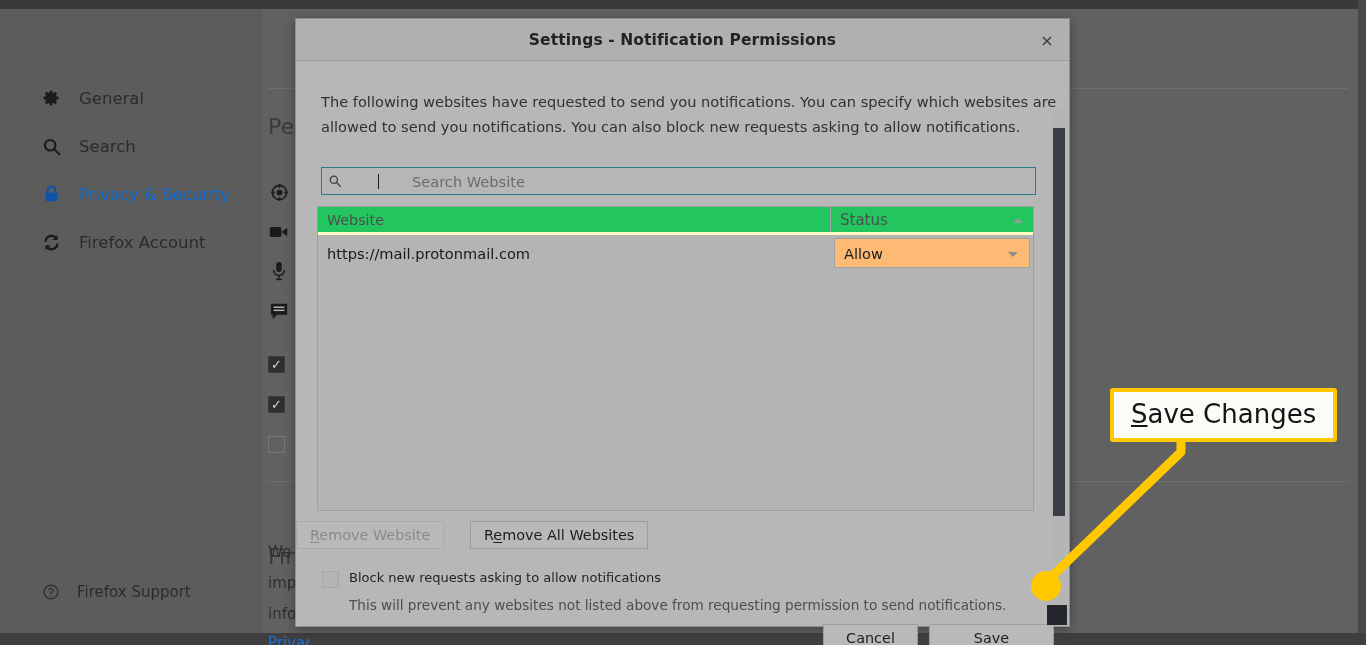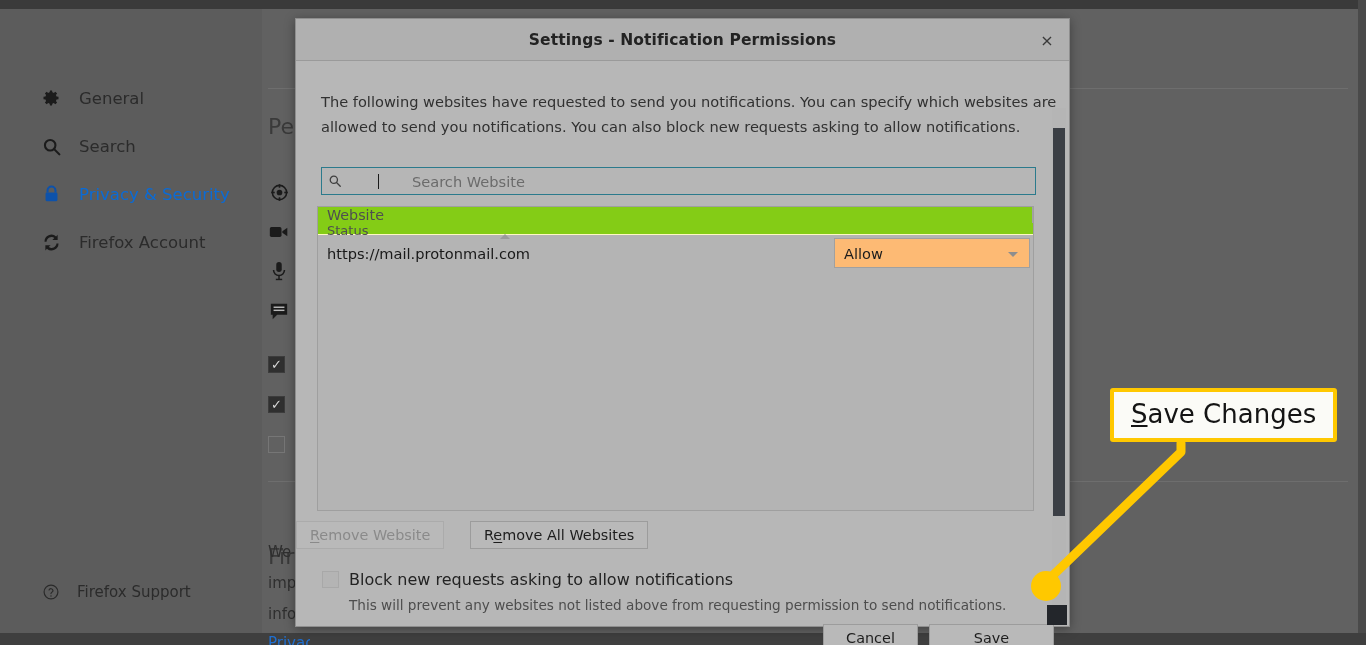--- a/index.html
+++ b/index.html
@@ -130,32 +130,31 @@
 
   
   #list {
     position: absolute; left: 21px; top: 145px;
     width: 717px; height: 305px;
     background: #b4b4b4;
     border: 1px solid #9f9f9f;
   }
   #list-header {
     display: flex; height: 28px;
-    border-bottom: 1px solid #fef9c3;
-    background: #84cc16;
-    flex-direction: column;
+    border-bottom: 3px solid #fef9c3;
+    background: #22c55e;
   }
   .col-website {
     flex: 1; display: flex; align-items: center;
     padding-left: 9px; font-size: 14.3px; color: #4f4f4f;
     border-right: 1px solid #a3a3a3;
   }
   .col-status {
-    width: 202px; display: flex; align-items: flex-end;
-    padding-left: 9px; font-size: 13px; color: #4f4f4f;
+    width: 202px; display: flex; align-items: center;
+    padding-left: 9px; font-size: 15px; color: #4f4f4f;
     position: relative;
   }
   .sort-arrow {
     position: absolute; right: 10px; top: 11px;
     width: 0; height: 0;
     border-left: 5px solid transparent;
     border-right: 5px solid transparent;
     border-bottom: 5px solid #9a9a9a;
   }
   .row {
@@ -196,21 +195,21 @@
 
   
   #block-check {
     position: absolute; left: 26px; top: 510px;
     width: 17px; height: 17px;
     background: #b4b4b4; border: 1px solid #a8a8a8;
     cursor: pointer;
   }
   #block-label {
     position: absolute; left: 53px; top: 509px;
-    font-size: 16px; color: #232323; white-space: nowrap;
+    font-size: 13px; color: #232323; white-space: nowrap;
   }
   .sub-line {
     position: absolute; left: 53px;
     font-size: 13.6px; color: #4d4d4d; white-space: nowrap;
   }
 
   #cancel-btn { position: absolute; left: 527px; top: 563px; width: 95px; text-align: center; }
   #save-btn  { position: absolute; left: 633px; top: 563px; width: 125px; text-align: center; }
 
   

